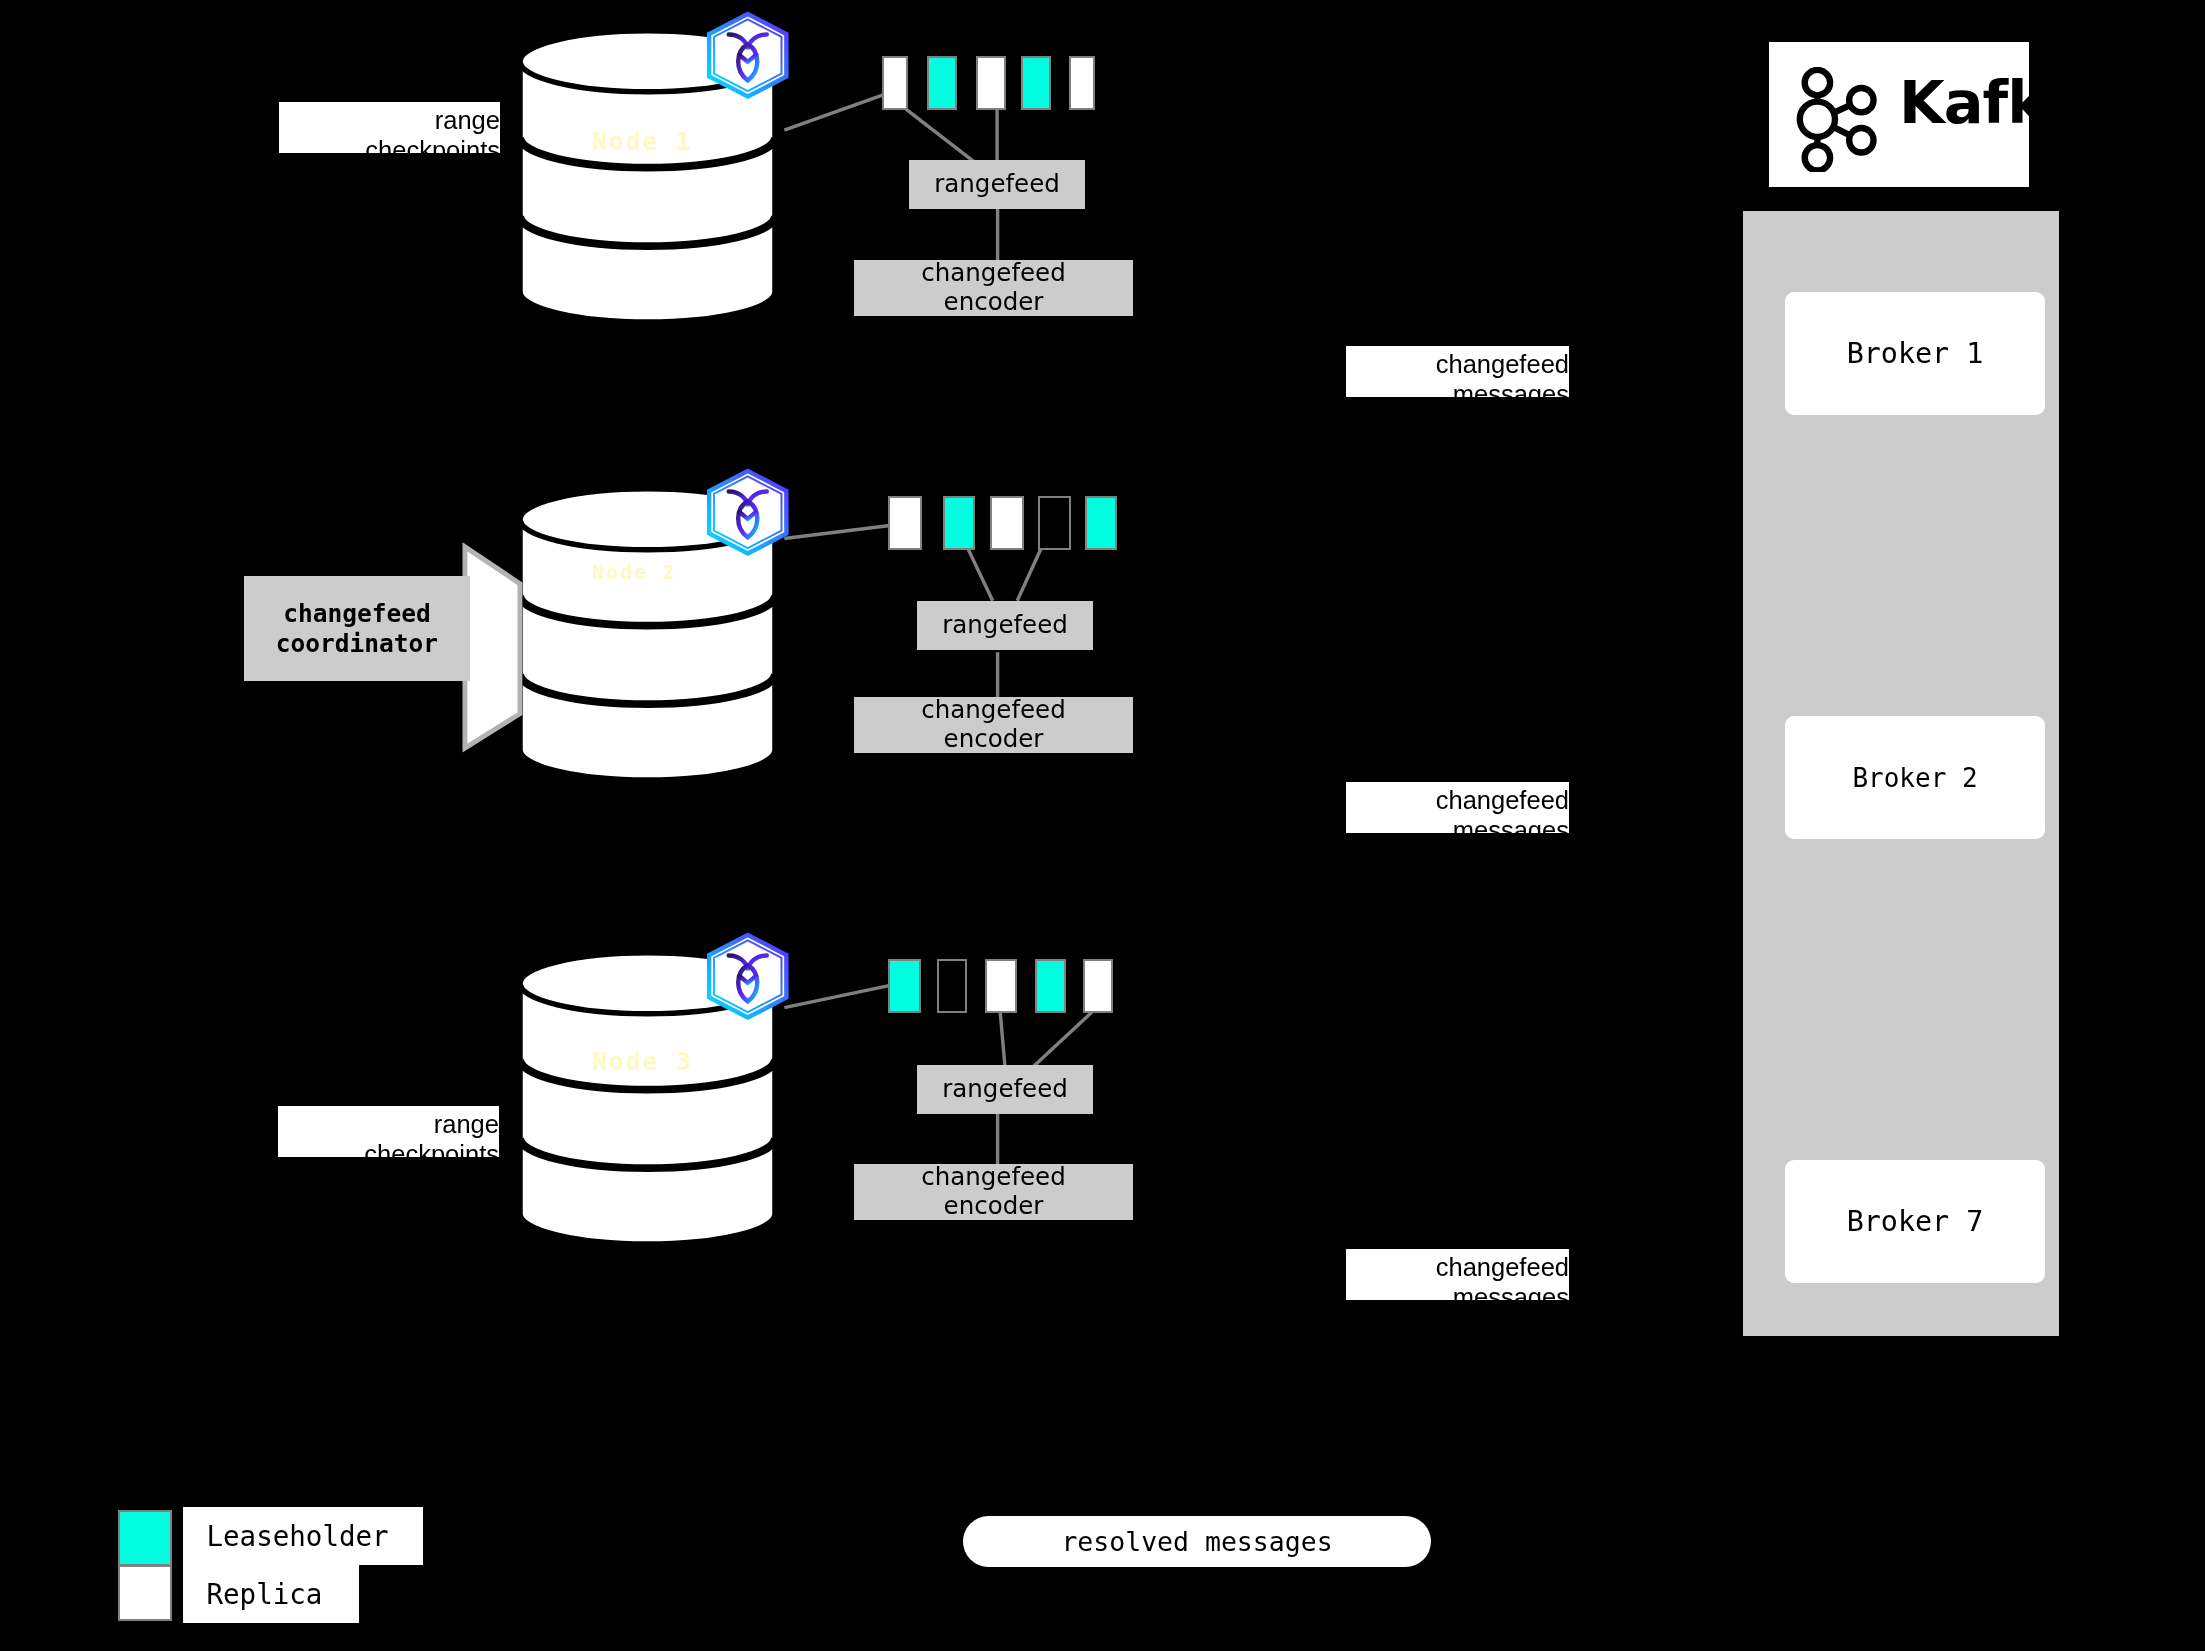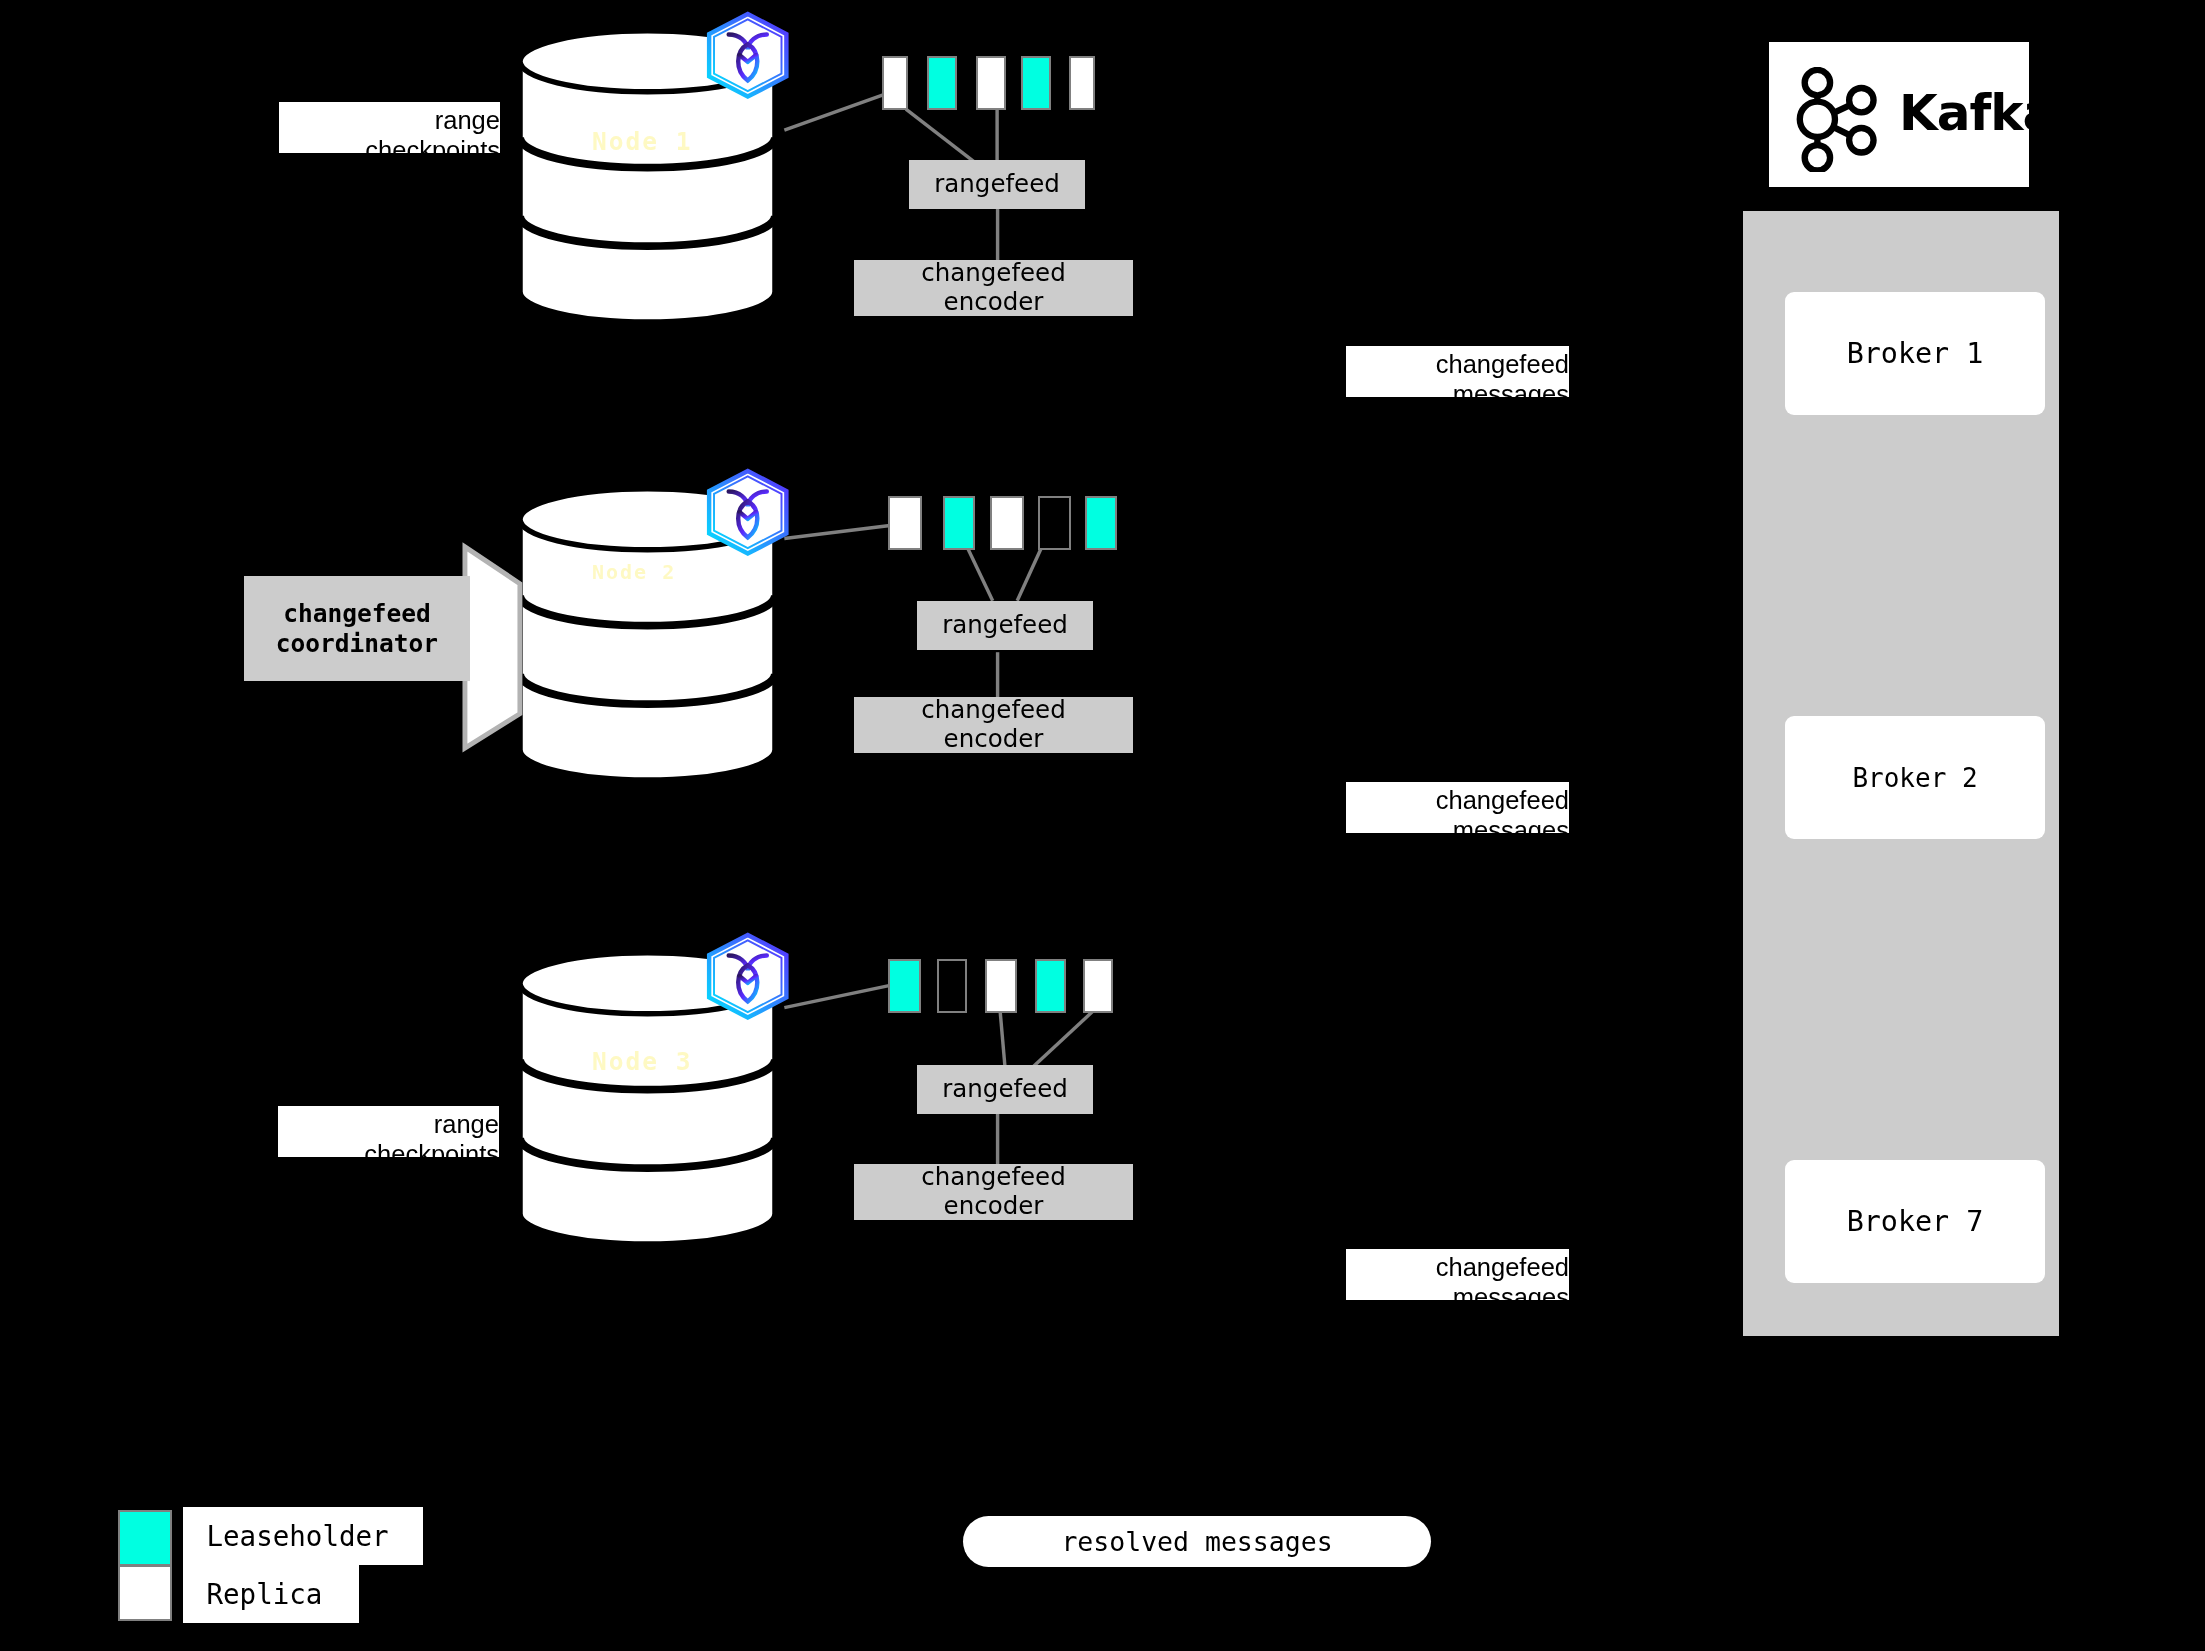--- a/index.html
+++ b/index.html
@@ -303,21 +303,21 @@
       <circle cx="43" cy="107" r="36"></circle>
       <circle cx="43" cy="186" r="26"></circle>
       <circle cx="133" cy="68" r="25"></circle>
       <circle cx="133" cy="150" r="25"></circle>
       <line x1="43" y1="58" x2="43" y2="71"></line>
       <line x1="43" y1="143" x2="43" y2="160"></line>
       <line x1="74" y1="95" x2="110" y2="78"></line>
       <line x1="74" y1="122" x2="110" y2="140"></line>
     </g>
   </svg>
-  <div class="kafkaword" style="left:130px;top:42px;font-size:50px;letter-spacing:-1px;">Kafka</div>
+  <div class="kafkaword" style="left:130px;top:26px;font-size:59px;letter-spacing:-1px;">Kafka</div>
 </div>
 
 <div class="brokerpanel abs" style="left:1743px;top:211px;width:316px;height:1125px;">
   <div class="broker abs" style="left:42px;top:81px;width:260px;height:123px;font-size:28.4px;">Broker 1</div>
   <div class="broker abs" style="left:42px;top:505px;width:260px;height:123px;font-size:26px;">Broker 2</div>
   <div class="broker abs" style="left:42px;top:949px;width:260px;height:123px;font-size:28.4px;">Broker 7</div>
 </div>
 
 <div class="pill abs" style="left:963px;top:1516px;width:468px;height:51px;font-size:26.5px;">resolved messages</div>
 

